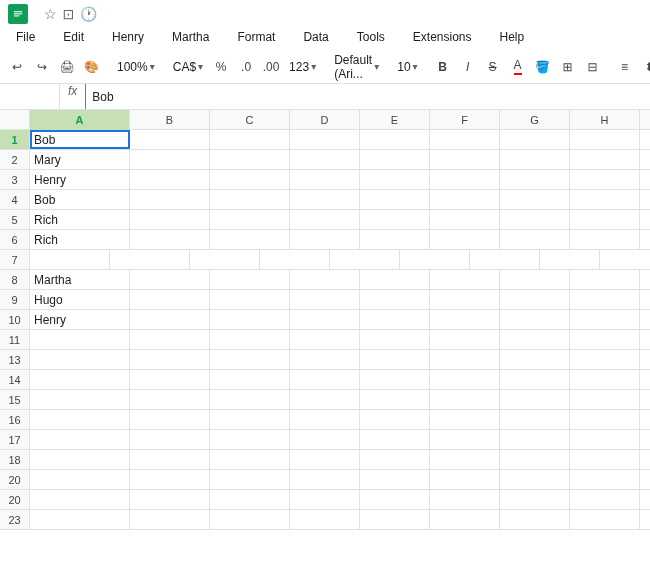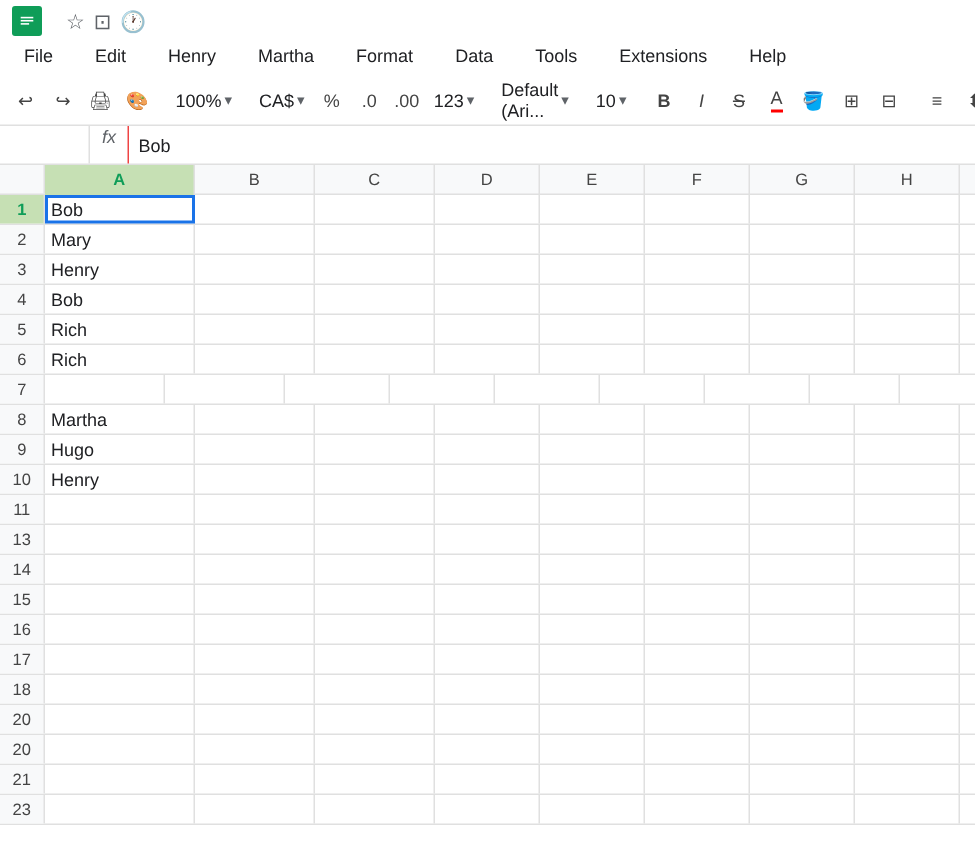--- a/index.html
+++ b/index.html
@@ -547,32 +547,20 @@
           <div class="grid-cell col-b"></div>
           <div class="grid-cell col-c"></div>
           <div class="grid-cell col-d"></div>
           <div class="grid-cell col-e"></div>
           <div class="grid-cell col-f"></div>
           <div class="grid-cell col-g"></div>
           <div class="grid-cell col-h"></div>
           <div class="grid-cell col-i"></div>
         </div>
         <div class="grid-row">
-          <div class="row-num">21</div>
-          <div class="grid-cell col-a"></div>
-          <div class="grid-cell col-b"></div>
-          <div class="grid-cell col-c"></div>
-          <div class="grid-cell col-d"></div>
-          <div class="grid-cell col-e"></div>
-          <div class="grid-cell col-f"></div>
-          <div class="grid-cell col-g"></div>
-          <div class="grid-cell col-h"></div>
-          <div class="grid-cell col-i"></div>
-        </div>
-        <div class="grid-row">
           <div class="row-num">23</div>
           <div class="grid-cell col-a"></div>
           <div class="grid-cell col-b"></div>
           <div class="grid-cell col-c"></div>
           <div class="grid-cell col-d"></div>
           <div class="grid-cell col-e"></div>
           <div class="grid-cell col-f"></div>
           <div class="grid-cell col-g"></div>
           <div class="grid-cell col-h"></div>
           <div class="grid-cell col-i"></div>

